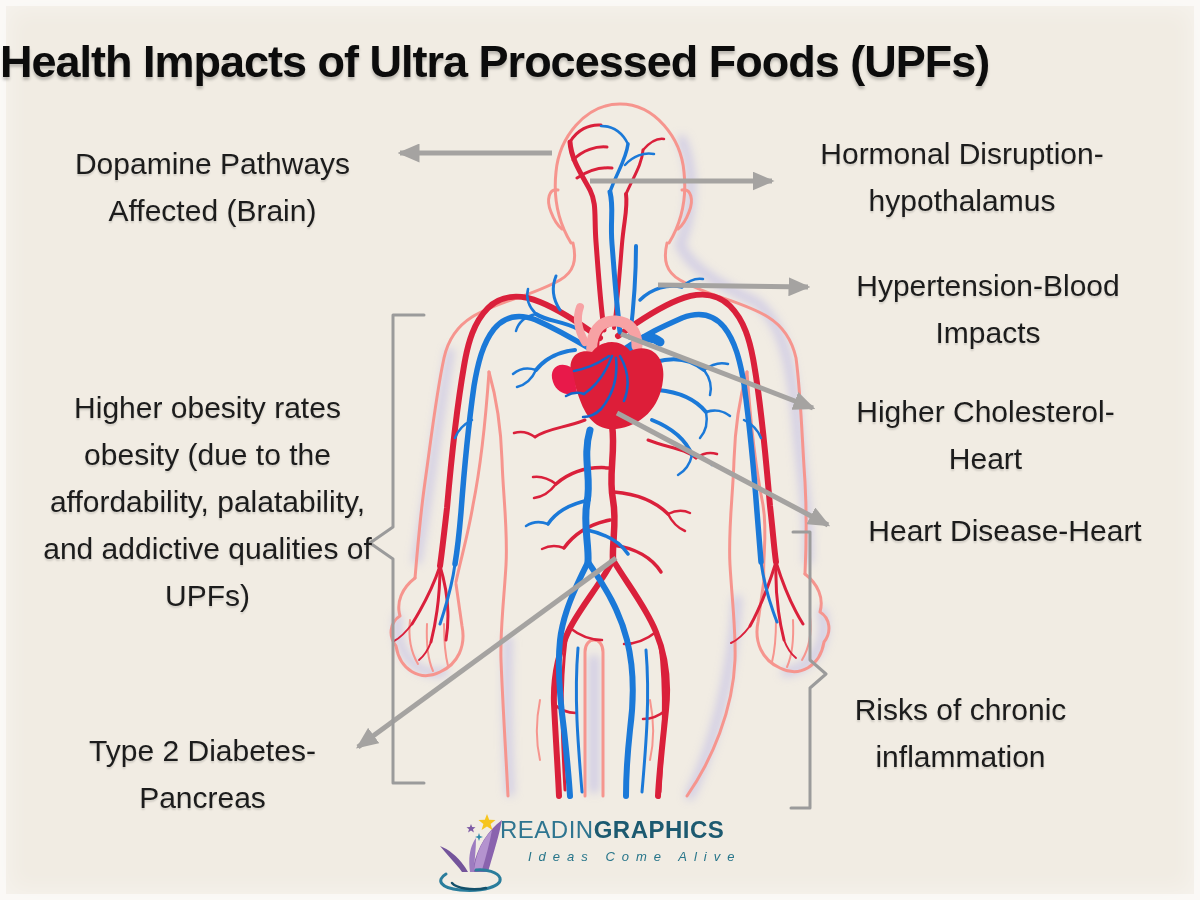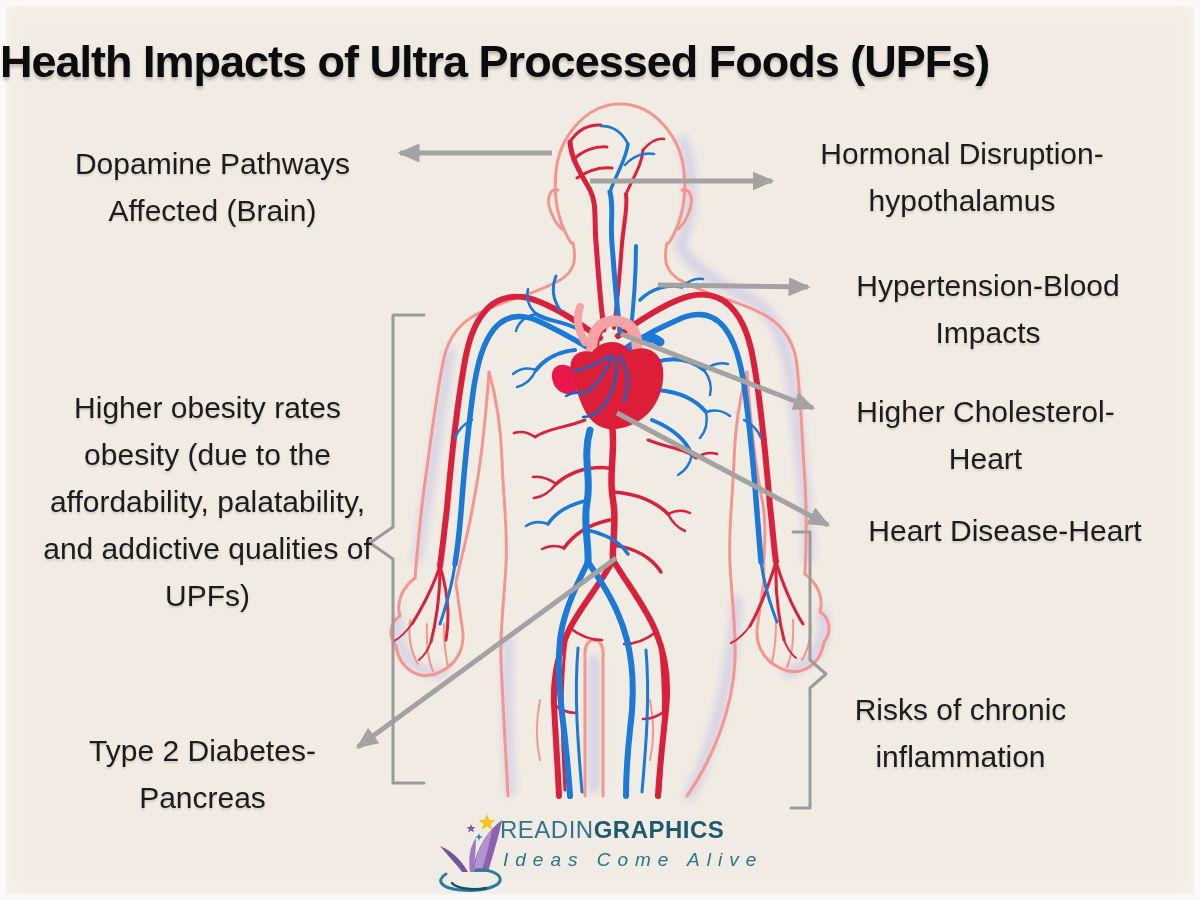--- a/index.html
+++ b/index.html
@@ -40,21 +40,21 @@
   .cor{stroke:#1565c8;stroke-width:2.5;fill:none;stroke-linecap:round;}
   .glowp{stroke:#b9b6e6;fill:none;opacity:.55;stroke-linecap:round;}
 
   
   #logo{position:absolute;left:432px;top:808px;width:360px;height:86px;}
   #logo-mark{position:absolute;left:0;top:2px;}
   #logo-text{position:absolute;left:68px;top:8px;white-space:nowrap;}
   #brand-line{font-size:24px;letter-spacing:.5px;}
   #brand-regular{color:#2f7590;font-weight:normal;}
   #brand-bold{color:#1d5a70;font-weight:bold;}
-  #tagline{font-size:19px;font-style:italic;letter-spacing:7px;color:#27758a;margin-top:5px;margin-left:3px;}
+  #tagline{font-size:13px;font-style:italic;letter-spacing:7px;color:#27758a;margin-top:5px;margin-left:28px;}
 </style>
 </head>
 <body>
 
 <div id="page">
 
   <div id="title">Health Impacts of Ultra Processed Foods (UPFs)</div>
 
   <svg id="figure-svg" width="1200" height="900" viewBox="0 0 1200 900" aria-hidden="true">
     <defs>

